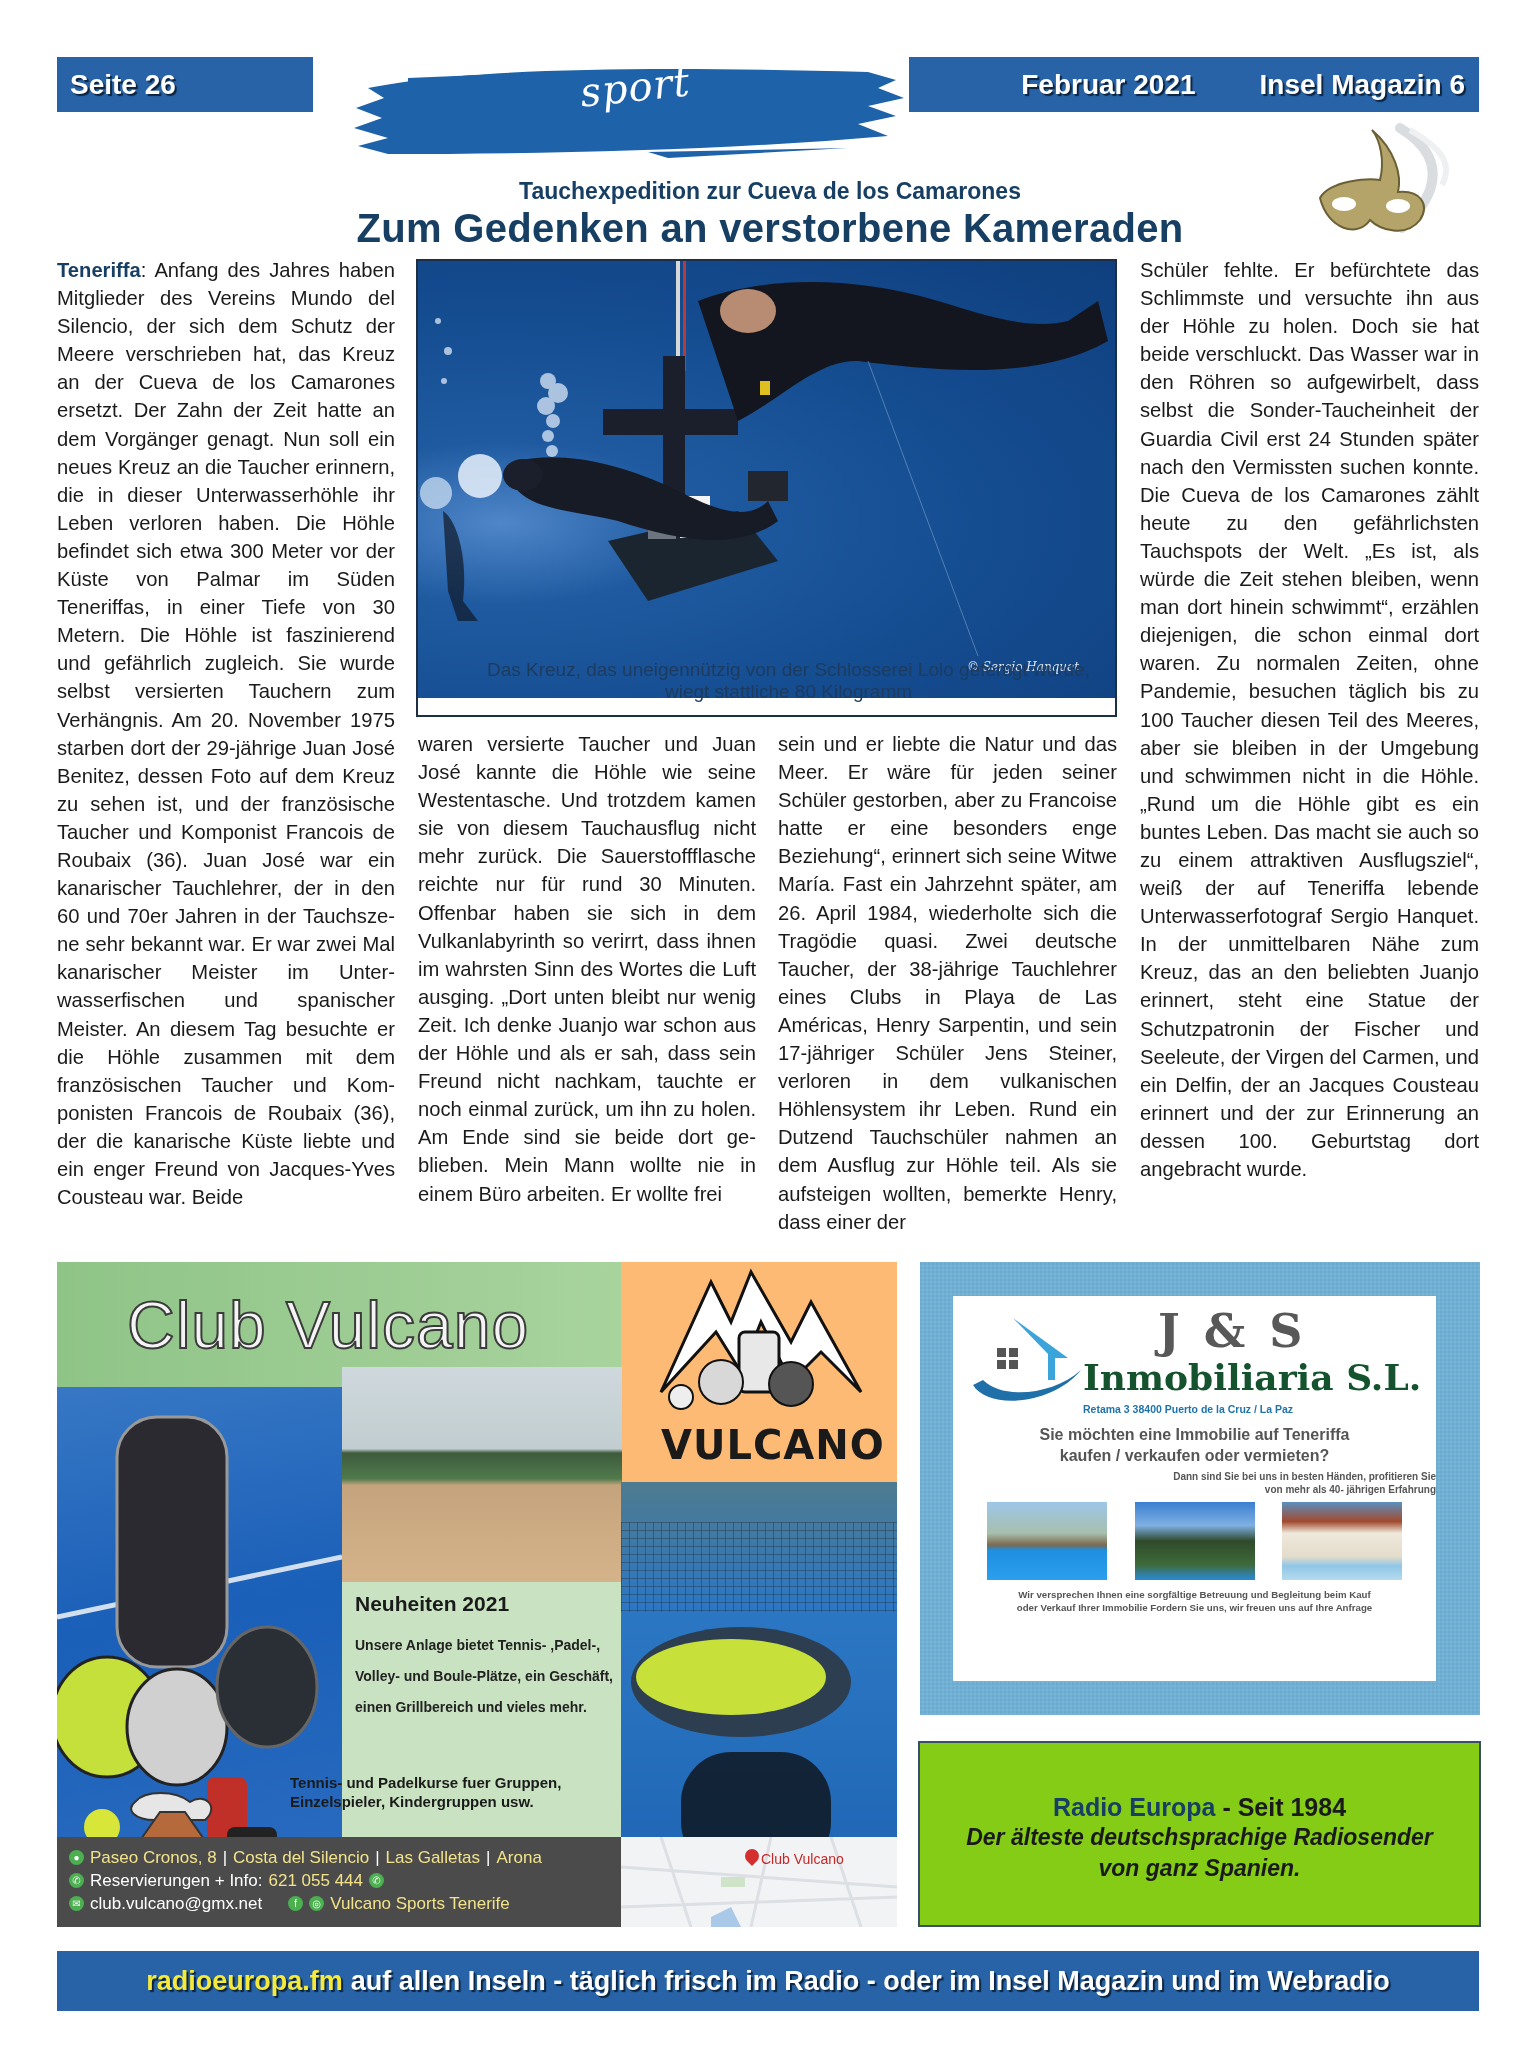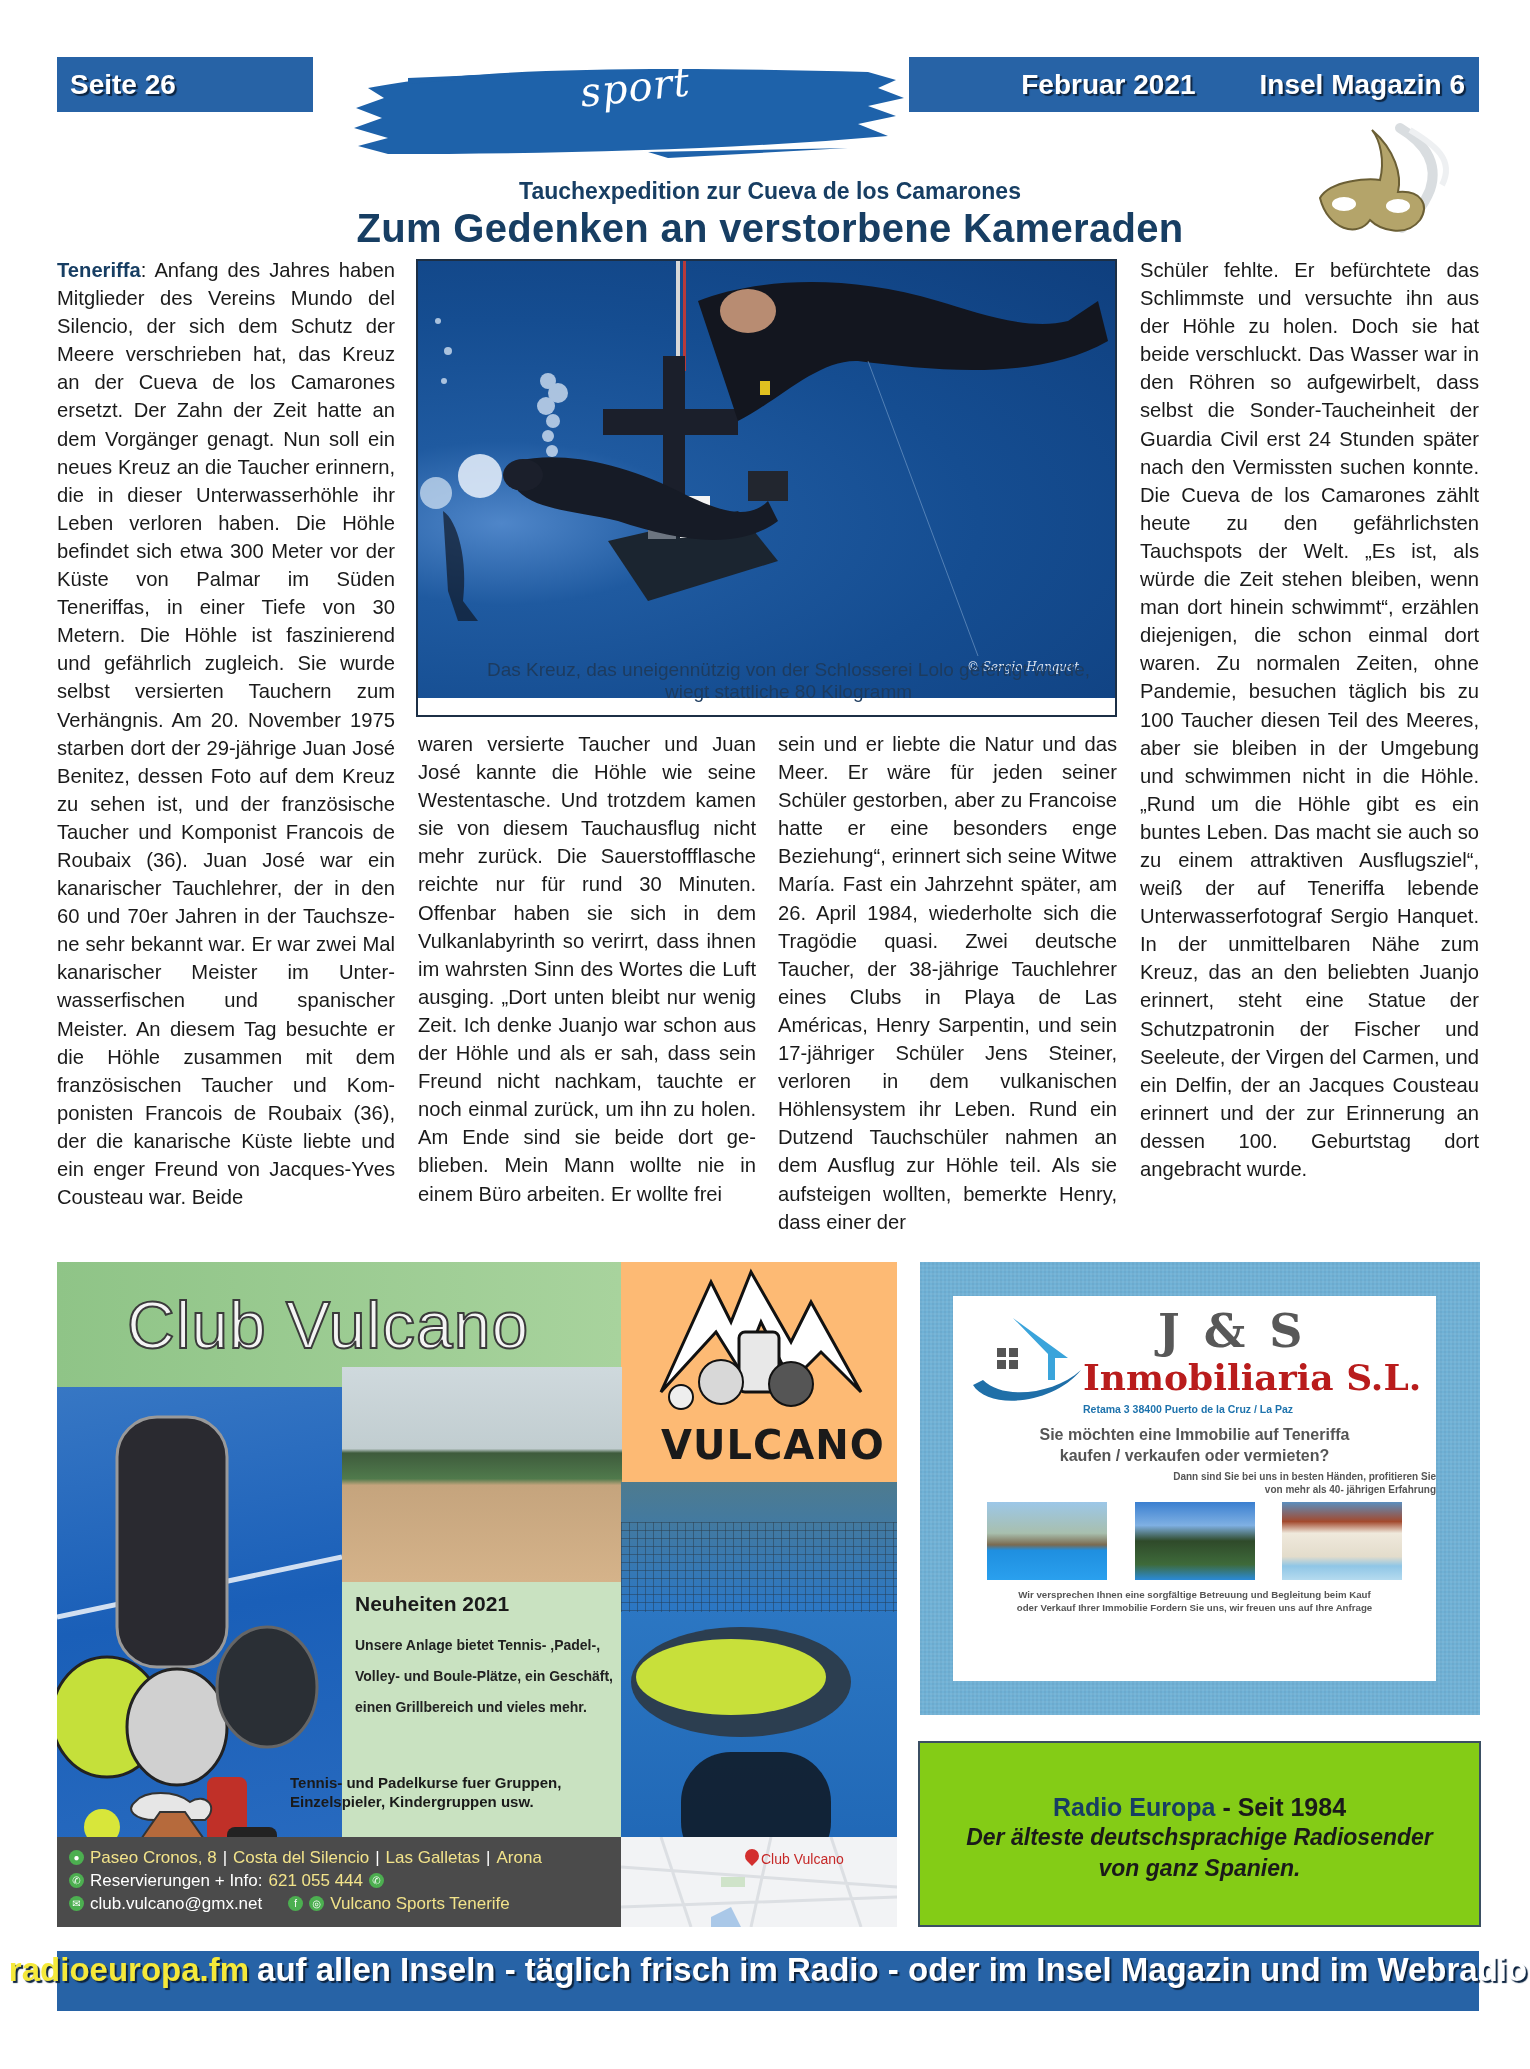--- a/index.html
+++ b/index.html
@@ -53,38 +53,38 @@
   .gicon { display: inline-flex; width: 15px; height: 15px; border-radius: 50%; background: #4caf50; color: #fff; font-size: 10px; align-items: center; justify-content: center; }
   .v-map { position: absolute; left: 564px; top: 575px; width: 276px; height: 90px; background: #f2f3f5; }
   .v-map-label { position: absolute; left: 140px; top: 14px; font-size: 14px; color: #c62828; }
   .v-map-pin { position: absolute; left: 124px; top: 12px; width: 14px; height: 14px; background: #d32f2f; border-radius: 50% 50% 50% 0; transform: rotate(-45deg); }
 
   
   .js { position: absolute; left: 920px; top: 1262px; width: 560px; height: 453px; background: #6fb1d6;
     background-image: repeating-linear-gradient(0deg, rgba(255,255,255,0.06) 0 2px, transparent 2px 4px), repeating-linear-gradient(90deg, rgba(0,0,0,0.04) 0 2px, transparent 2px 4px); }
   .js-inner { position: absolute; left: 33px; top: 34px; width: 483px; height: 385px; background: #ffffff; }
   .js-js { position: absolute; left: 205px; top: 8px; font-family: "DejaVu Serif", serif; font-weight: bold; font-size: 46px; color: #585858; letter-spacing: 4px; }
-  .js-name { position: absolute; left: 130px; top: 60px; font-family: "DejaVu Serif", serif; font-weight: bold; font-size: 36px; color: #b91c1c; }
+  .js-name { position: absolute; left: 130px; top: 60px; font-family: "DejaVu Serif", serif; font-weight: bold; font-size: 36px; color: #14532d; }
   .js-addr { position: absolute; left: 130px; top: 107px; font-size: 10.5px; font-weight: bold; color: #1e73ad; }
   .js-q { position: absolute; left: 0; top: 128px; width: 483px; text-align: center; font-size: 16px; font-weight: bold; color: #555; line-height: 21px; }
   .js-sub { position: absolute; left: 0; top: 174px; width: 483px; text-align: right; font-size: 10px; font-weight: bold; color: #555; line-height: 13px; }
   .js-pics { position: absolute; left: 34px; top: 206px; width: 415px; height: 78px; display: flex; justify-content: space-between; }
   .js-pic { width: 120px; height: 78px; }
   .js-promise { position: absolute; left: 0; top: 292px; width: 483px; text-align: center; font-size: 9.7px; font-weight: bold; color: #555; line-height: 13px; }
   .js-contact { position: absolute; left: 0; top: 322px; width: 483px; text-align: center; font-size: 11.3px; font-weight: bold; color: #555; line-height: 16px; }
   .js-logo { position: absolute; left: 10px; top: 14px; width: 120px; height: 100px; }
 
   
   .radio { position: absolute; left: 918px; top: 1741px; width: 563px; height: 186px; border: 2px solid #3b4f63; background: #84cc16; text-align: center; }
   .radio-title { margin-top: 50px; font-size: 25px; font-weight: bold; color: #1a1a1a; }
   .radio-title .brand { color: #173e63; }
   .radio-line { font-size: 23px; font-style: italic; font-weight: bold; color: #1a1a1a; line-height: 31px; }
 
   
-  .banner { position: absolute; left: 57px; top: 1951px; width: 1422px; height: 60px; background: #2763a6; display: flex; align-items: flex-start; justify-content: center; font-size: 33px; font-weight: bold; color: #fff; text-shadow: 2px 2px 1px #0d2440; white-space: nowrap; }
+  .banner { position: absolute; left: 57px; top: 1951px; width: 1422px; height: 60px; background: #2763a6; display: flex; align-items: center; justify-content: center; font-size: 27px; font-weight: bold; color: #fff; text-shadow: 2px 2px 1px #0d2440; white-space: nowrap; }
   .banner .url { color: #f5e93a; margin-right: 8px; }
 </style>
 </head>
 <body>
 
 <div class="hdr-box hdr-left">
   <span>Seite 26</span>
 </div>
 
 <svg class="brush" viewBox="0 0 560 100">

